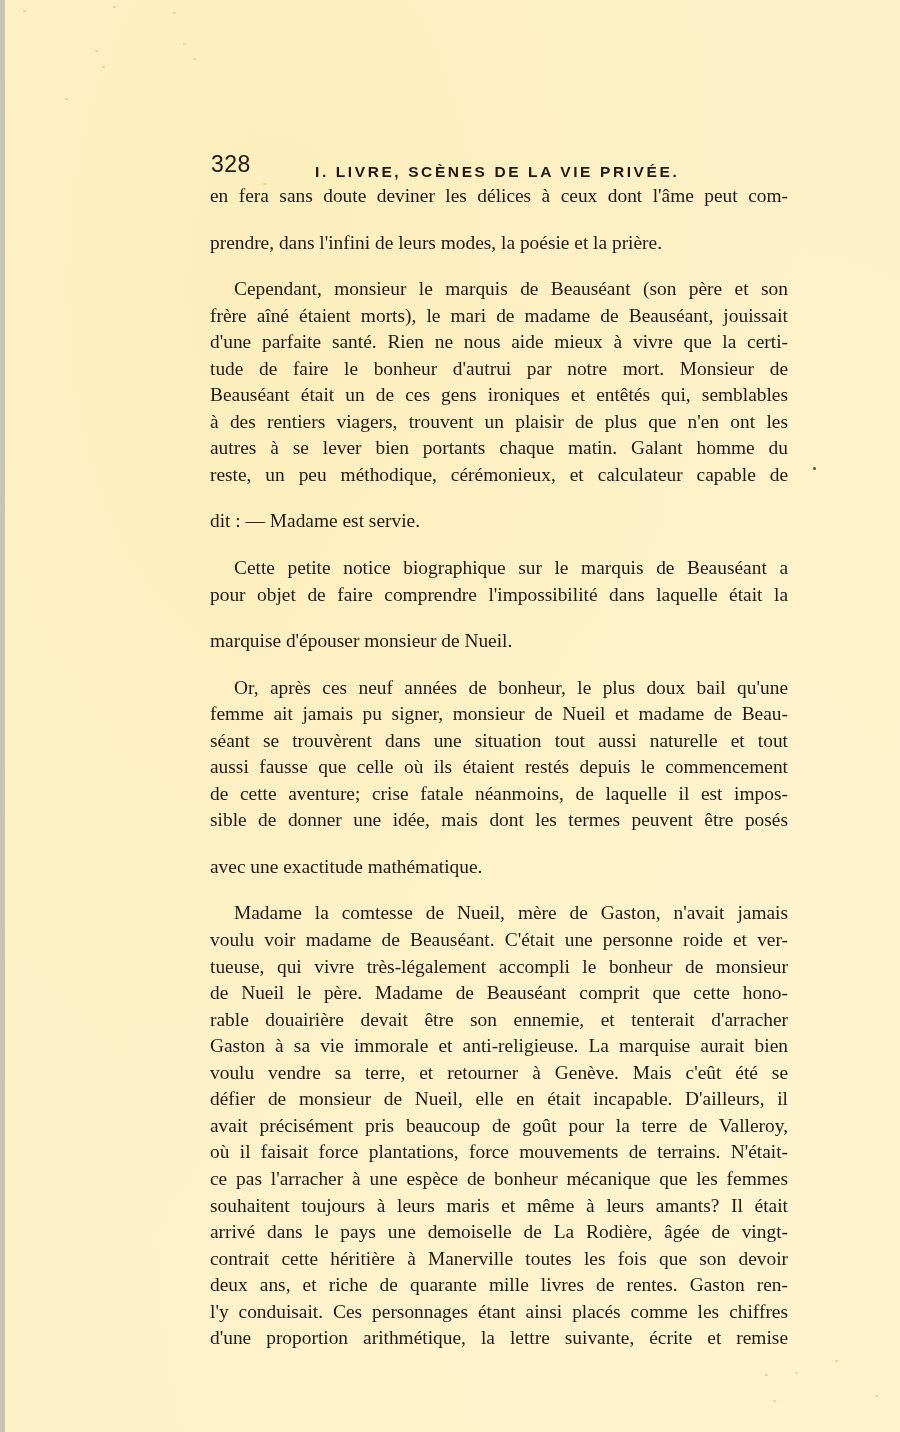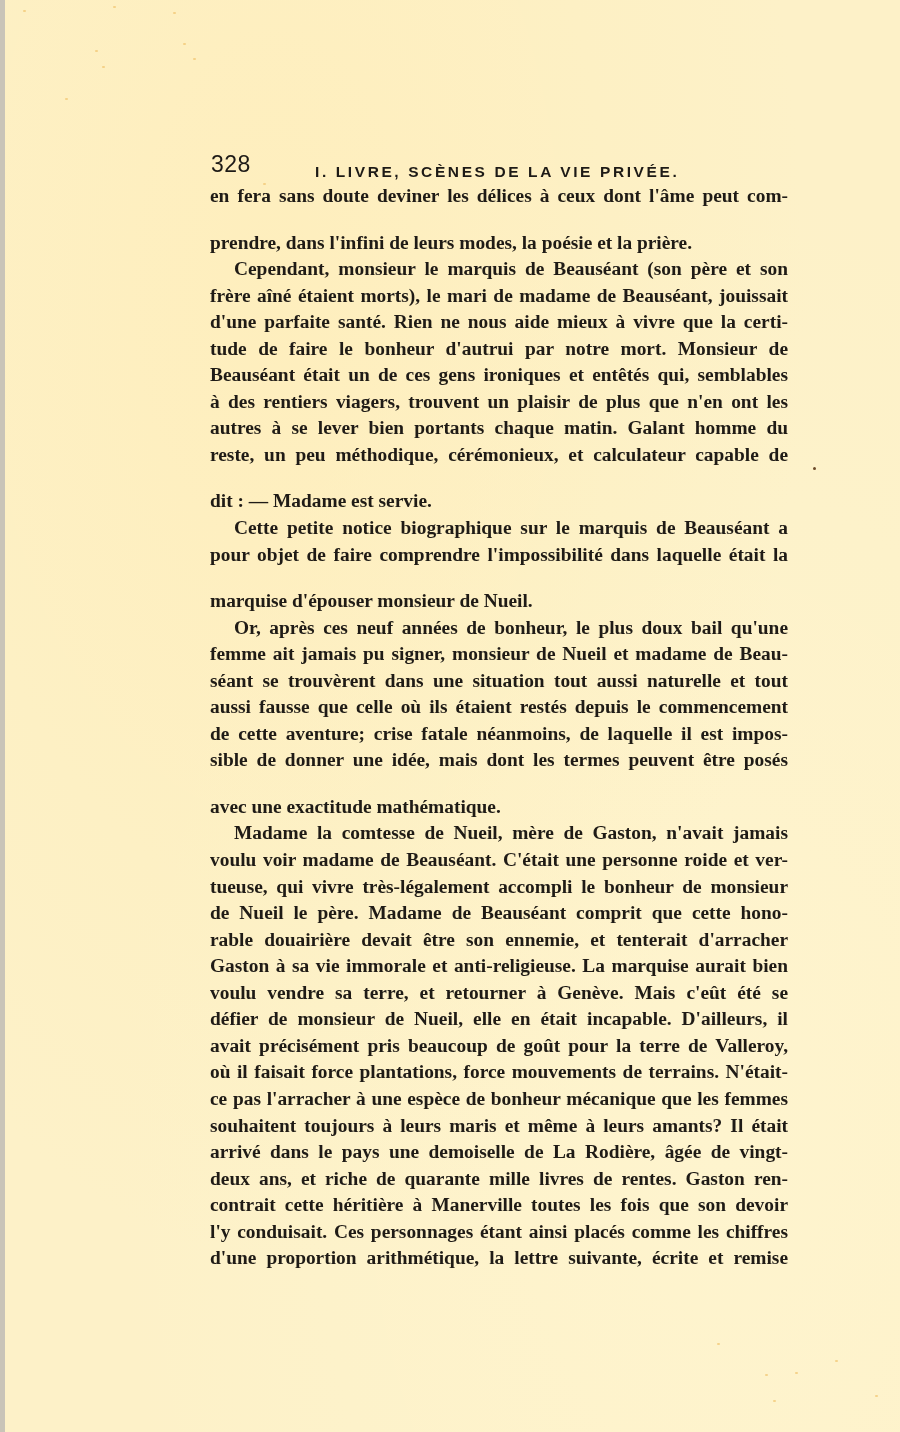--- a/index.html
+++ b/index.html
@@ -68,23 +68,22 @@
       font-size: 19.4px;
       color: #1f1b16;
     }
     .line {
       height: 26.55px;
       line-height: 26.55px;
       white-space: nowrap;
       text-align: justify;
       text-align-last: justify;
       transform-origin: left center;
-      font-weight: bold;
     }
-    .line.indent { padding-left: 24px; }
+    .line.indent { padding-left: 24px; margin-top: 20px; }
     .line.last { text-align-last: left; margin-top: 20px; }
     .stray-mark {
       position: absolute;
       width: 3px; height: 3px;
       border-radius: 50%;
       background: #6b4a2a;
     }
   </style>
 </head>
 <body>
@@ -150,19 +149,19 @@
         <div class="line">de Nueil le père. Madame de Beauséant comprit que cette hono-</div>
         <div class="line">rable douairière devait être son ennemie, et tenterait d'arracher</div>
         <div class="line">Gaston à sa vie immorale et anti-religieuse. La marquise aurait bien</div>
         <div class="line">voulu vendre sa terre, et retourner à Genève. Mais c'eût été se</div>
         <div class="line">défier de monsieur de Nueil, elle en était incapable. D'ailleurs, il</div>
         <div class="line">avait précisément pris beaucoup de goût pour la terre de Valleroy,</div>
         <div class="line">où il faisait force plantations, force mouvements de terrains. N'était-</div>
         <div class="line">ce pas l'arracher à une espèce de bonheur mécanique que les femmes</div>
         <div class="line">souhaitent toujours à leurs maris et même à leurs amants? Il était</div>
         <div class="line">arrivé dans le pays une demoiselle de La Rodière, âgée de vingt-</div>
+        <div class="line">contrait cette héritière à Manerville toutes les fois que son devoir</div>
         <div class="line">deux ans, et riche de quarante mille livres de rentes. Gaston ren-</div>
-        <div class="line">contrait cette héritière à Manerville toutes les fois que son devoir</div>
         <div class="line">l'y conduisait. Ces personnages étant ainsi placés comme les chiffres</div>
         <div class="line">d'une proportion arithmétique, la lettre suivante, écrite et remise</div>
       </div>
     </div>
 </div>
 
 </body></html>

